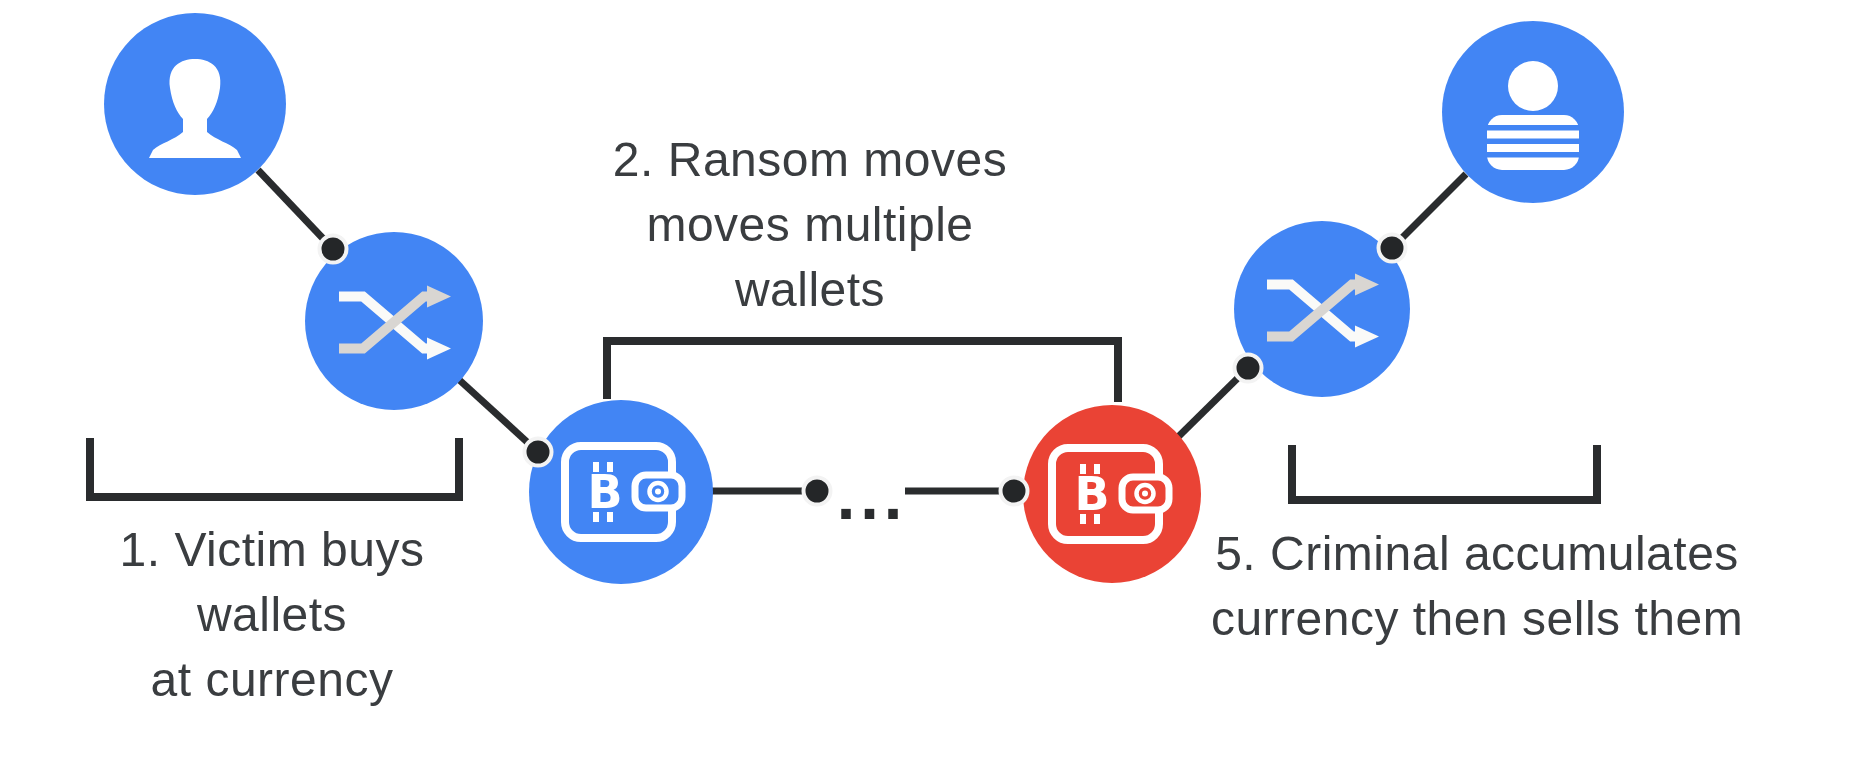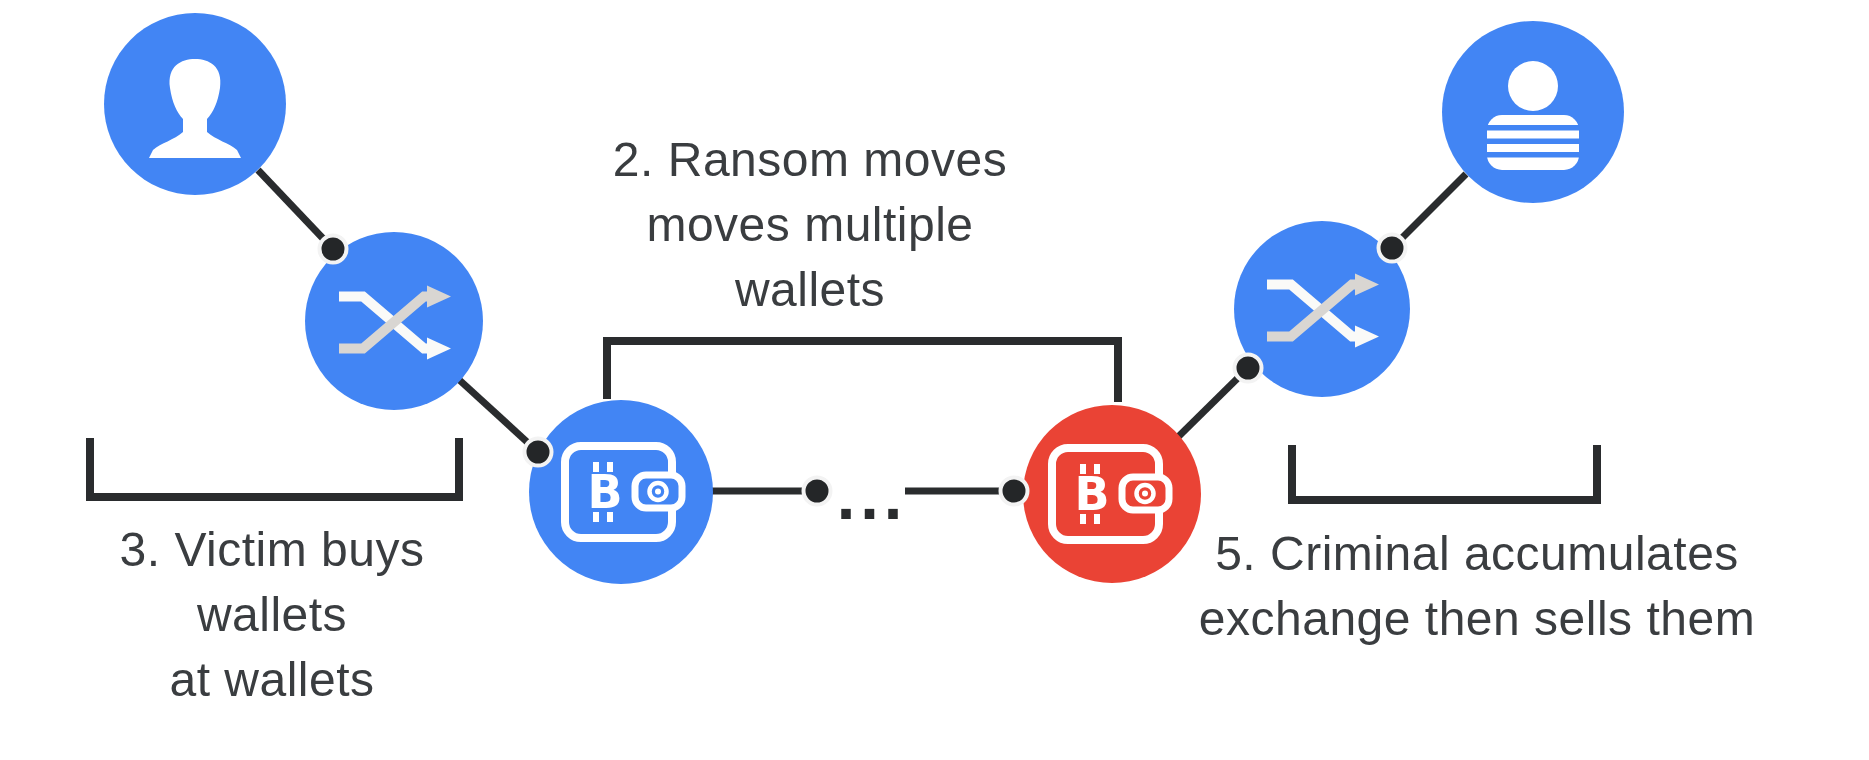--- a/index.html
+++ b/index.html
@@ -139,29 +139,29 @@
       <circle class="node-dot" cx="817" cy="491" r="13.5"></circle>
       <circle class="node-dot" cx="1014" cy="491" r="13.5"></circle>
       <circle class="node-dot" cx="1248" cy="368" r="13.5"></circle>
       <circle class="node-dot" cx="1392" cy="248" r="13.5"></circle>
     </g>
 
     <text x="871" y="519" text-anchor="middle" fill="#2a2c2e" font-family="&quot;DejaVu Sans&quot;, &quot;Liberation Sans&quot;, sans-serif" font-size="54" font-weight="bold" letter-spacing="3">...</text>
   </svg>
 
   <div class="caption" id="caption-step1">
-    <div>3. Victim buys</div>
+    <div>1. Victim buys</div>
     <div>wallets</div>
-    <div>at wallets</div>
+    <div>at currency</div>
   </div>
 
   <div class="caption" id="caption-step2">
     <div>2. Ransom moves</div>
     <div>moves multiple</div>
     <div>wallets</div>
   </div>
 
   <div class="caption" id="caption-step3">
     <div>5. Criminal accumulates</div>
-    <div>exchange then sells them</div>
+    <div>currency then sells them</div>
   </div>
 
 </div>
 
 </body></html>

